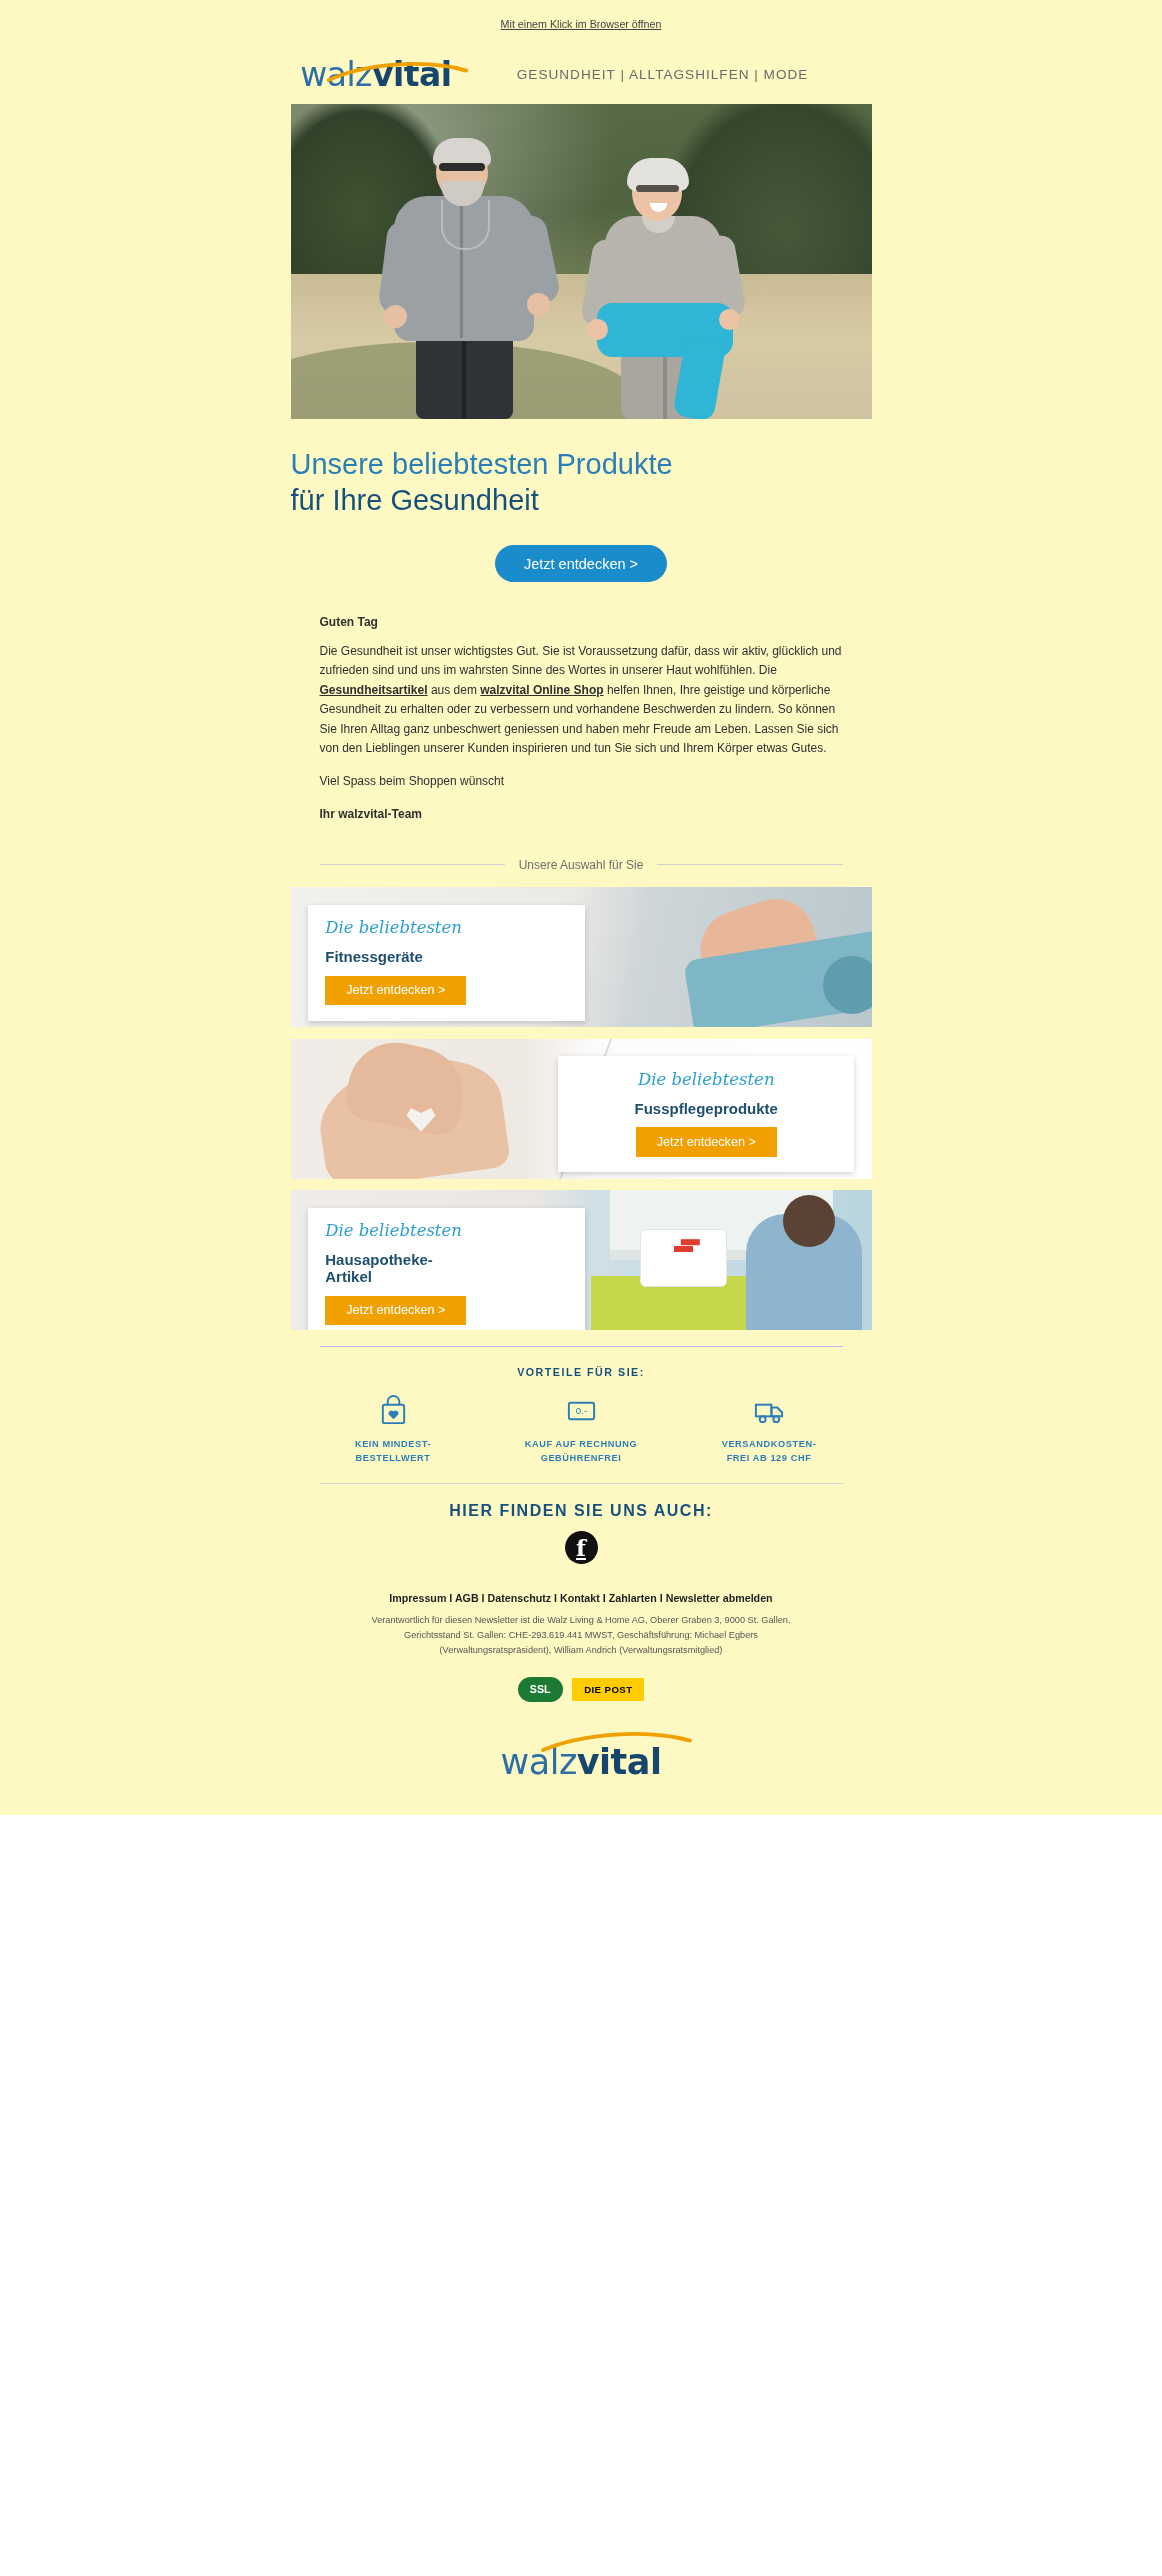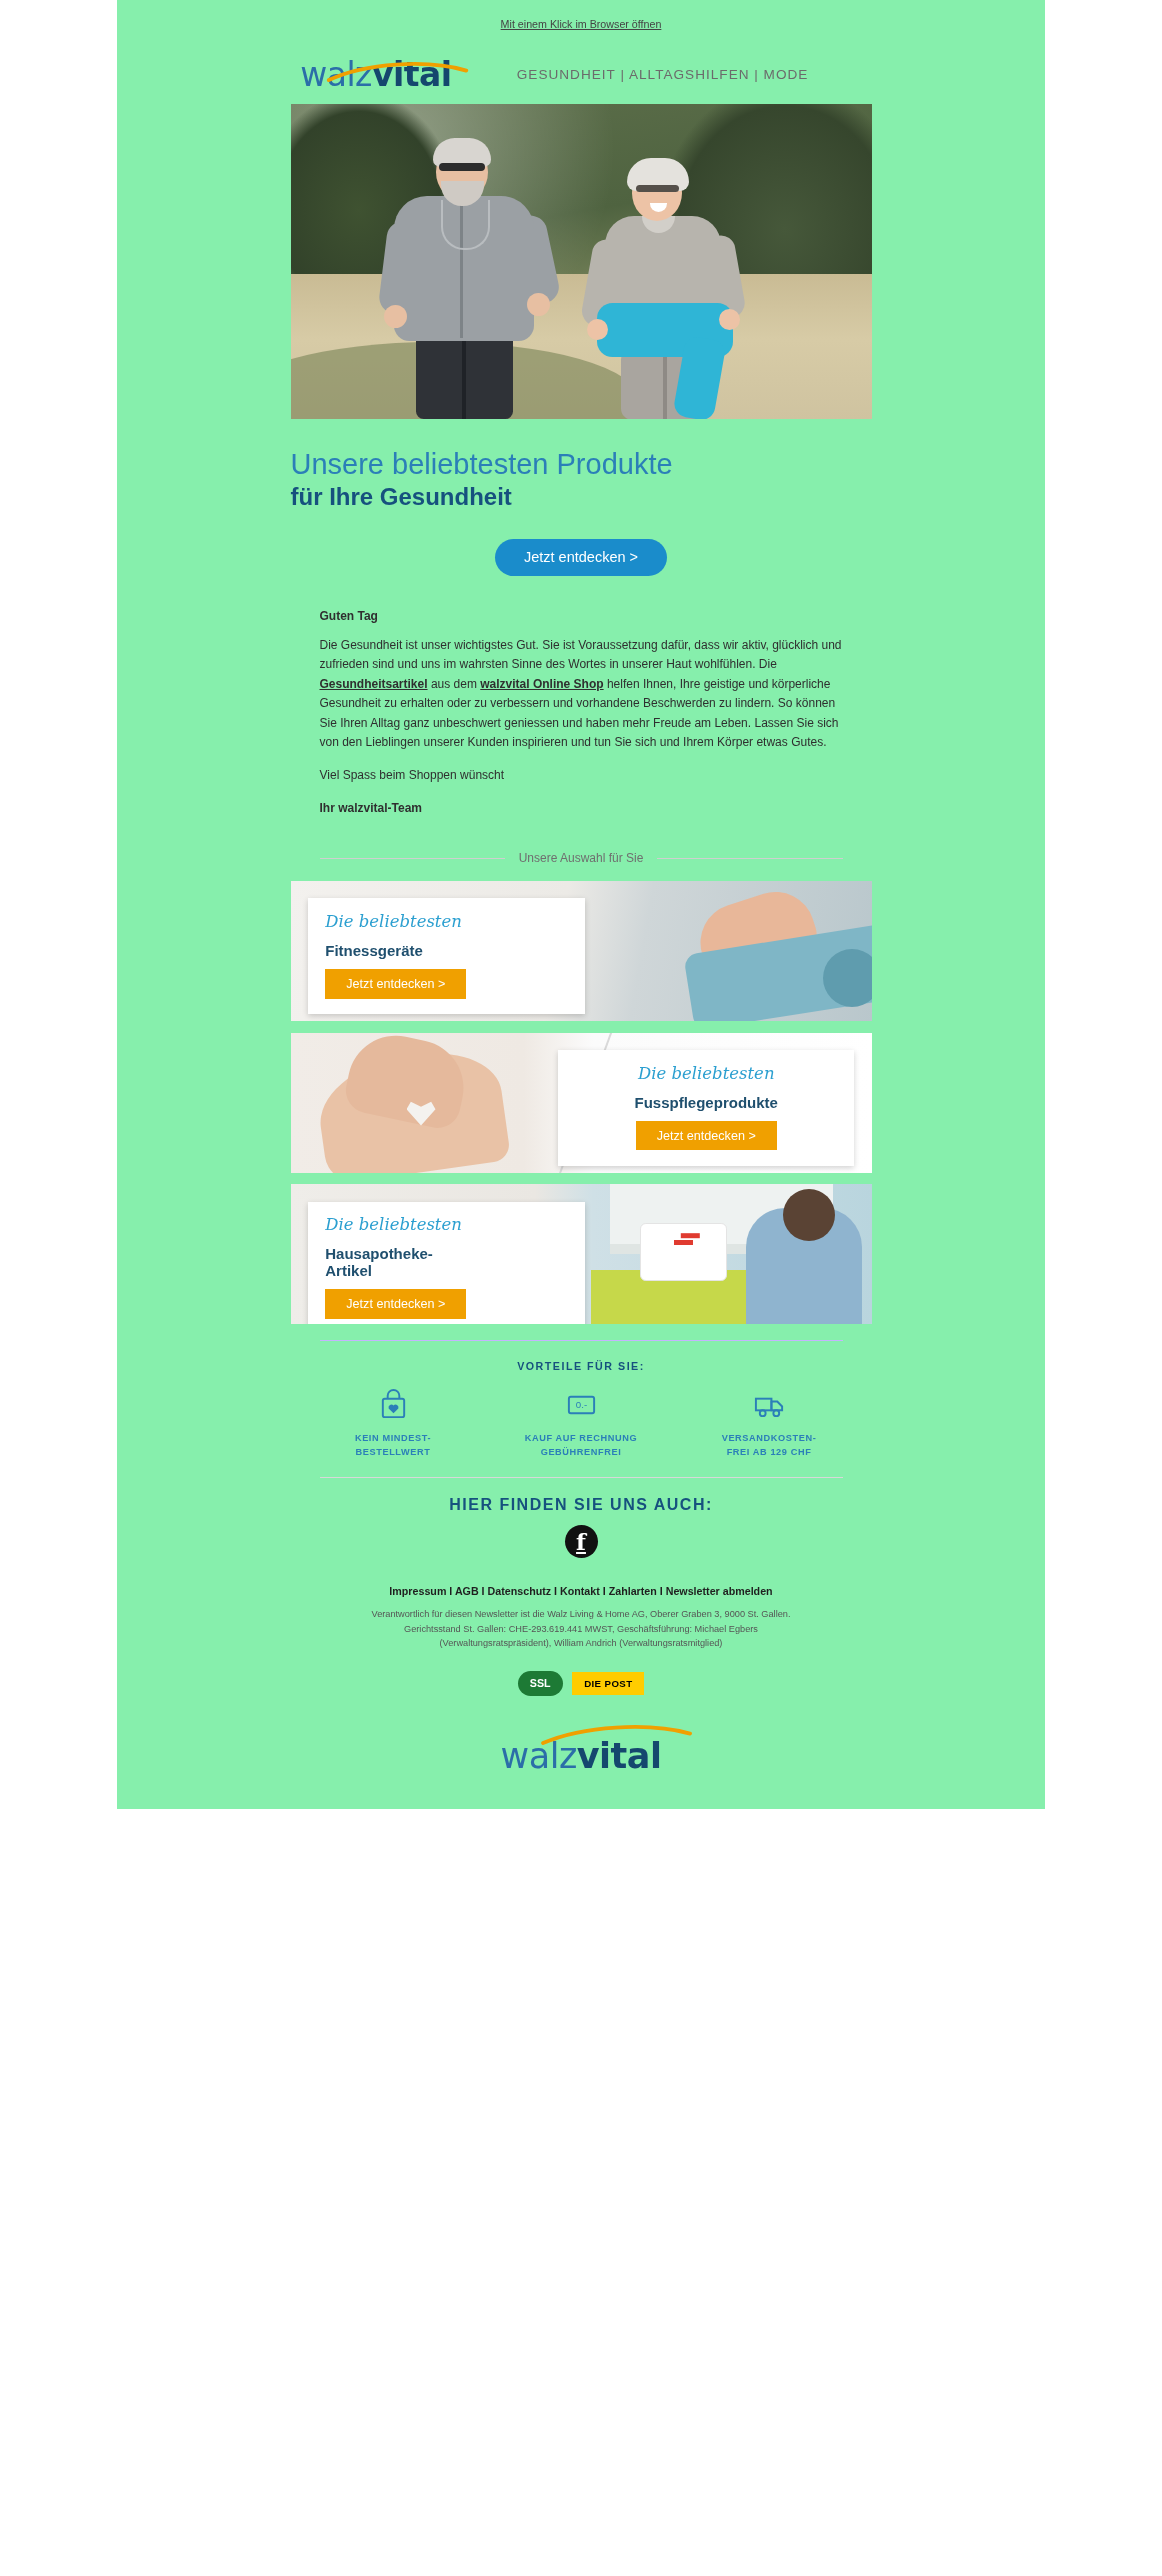--- a/index.html
+++ b/index.html
@@ -1,17 +1,17 @@
 <!DOCTYPE html>
 <html><head>
 <meta charset="utf-8">
 <style>
   html,body{margin:0;padding:0;background:#ffffff;}
   body{font-family:"Liberation Sans", sans-serif; color:#333;}
-  .page{width:928px;margin:0 auto;background:#86efac;position:relative;}
+  .page{width:1162px;margin:0 auto;background:#fef9c3;position:relative;}
   .preheader{text-align:center;padding:13.6px 0 9.7px;}
   .preheader a{font-size:10.7px;color:#444;text-decoration:underline;}
   .wrap{width:581px;margin:0 auto;}
 
   
   .header{display:flex;align-items:center;padding:13.6px 0 9.7px 0;}
   .logo{width:203px;flex:0 0 203px;position:relative;padding-left:9.7px;}
   .logo-swoosh{position:absolute;left:35px;top:5.8px;width:145px;height:21px;}
   .logo-text{font-family:"DejaVu Sans", sans-serif;font-size:33px;letter-spacing:-0.5px;font-weight:400;}
   .logo-walz{color:#2b6ea8;}
@@ -56,21 +56,21 @@
   .woman .legs{position:absolute;left:39px;top:190px;width:89px;height:72px;background:#a9a59f;border-radius:11.6px;}
   .woman .legsplit{position:absolute;left:81px;top:194px;width:4.8px;height:68px;background:#8e8a85;}
   .woman .armL{position:absolute;left:5.8px;top:81px;width:29px;height:87px;background:#b7b4ad;border-radius:15.5px;transform:rotate(10deg);}
   .woman .armR{position:absolute;right:21px;top:77px;width:29px;height:83px;background:#b7b4ad;border-radius:15.5px;transform:rotate(-10deg);}
   .woman .handL{position:absolute;left:5.8px;top:161px;width:21px;height:21px;background:#edc3a6;border-radius:50%;}
   .woman .handR{position:absolute;right:21px;top:151px;width:21px;height:21px;background:#edc3a6;border-radius:50%;}
 
   
   .headline{text-align:left;padding:27px 0 5.8px;}
   .headline .l1{font-size:29px;color:#2b7fb8;font-weight:400;line-height:1.25;}
-  .headline .l2{font-size:24px;color:#16517e;font-weight:700;line-height:1.25;}
+  .headline .l2{font-size:29px;color:#16517e;font-weight:400;line-height:1.25;}
   .cta-wrap{text-align:center;padding:21px 0 9.7px;}
   .cta-blue{display:inline-block;background:#1a8ccb;color:#fff;font-size:14.5px;padding:10.7px 29px;border-radius:21px;text-decoration:none;}
 
   
   .copy{padding:21px 29px 5.8px 29px;font-size:12px;line-height:1.62;color:#2f2f2f;}
   .copy .greet{font-weight:700;margin-bottom:9.7px;}
   .copy a{color:#2f2f2f;text-decoration:underline;font-weight:700;}
   .copy p{margin:0 0 13.6px 0;}
   .copy .sig{font-weight:700;}
 

